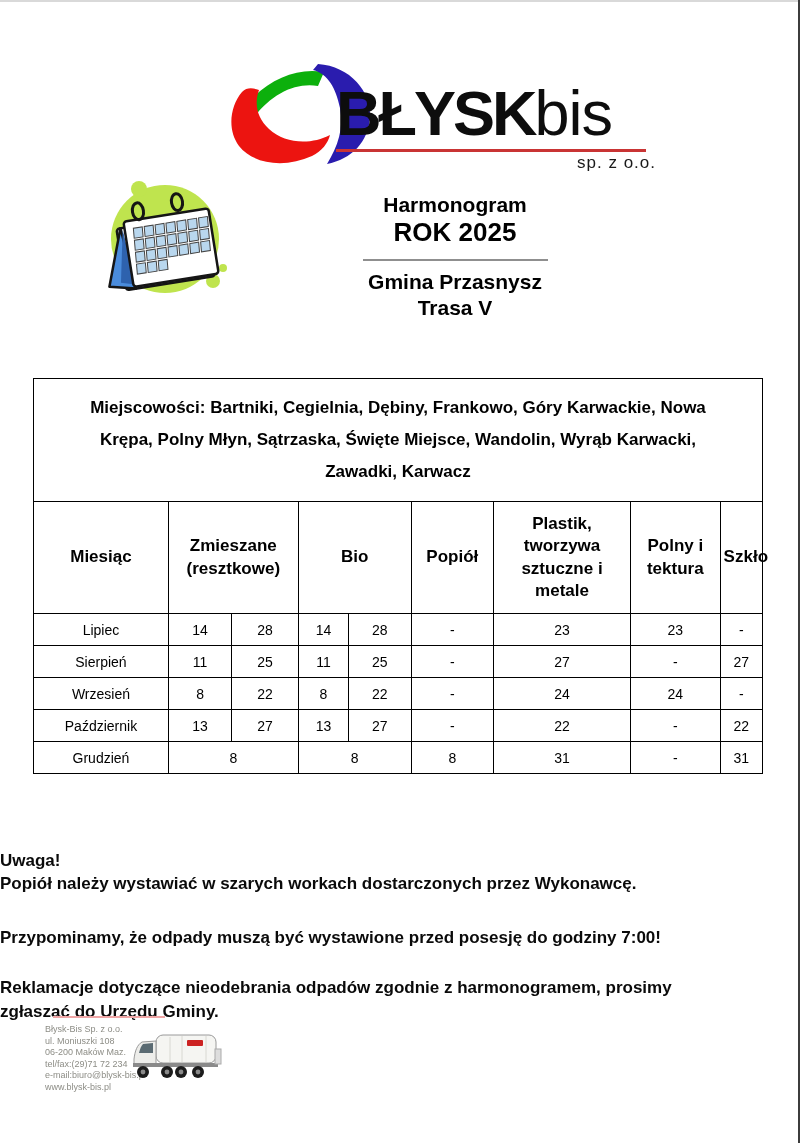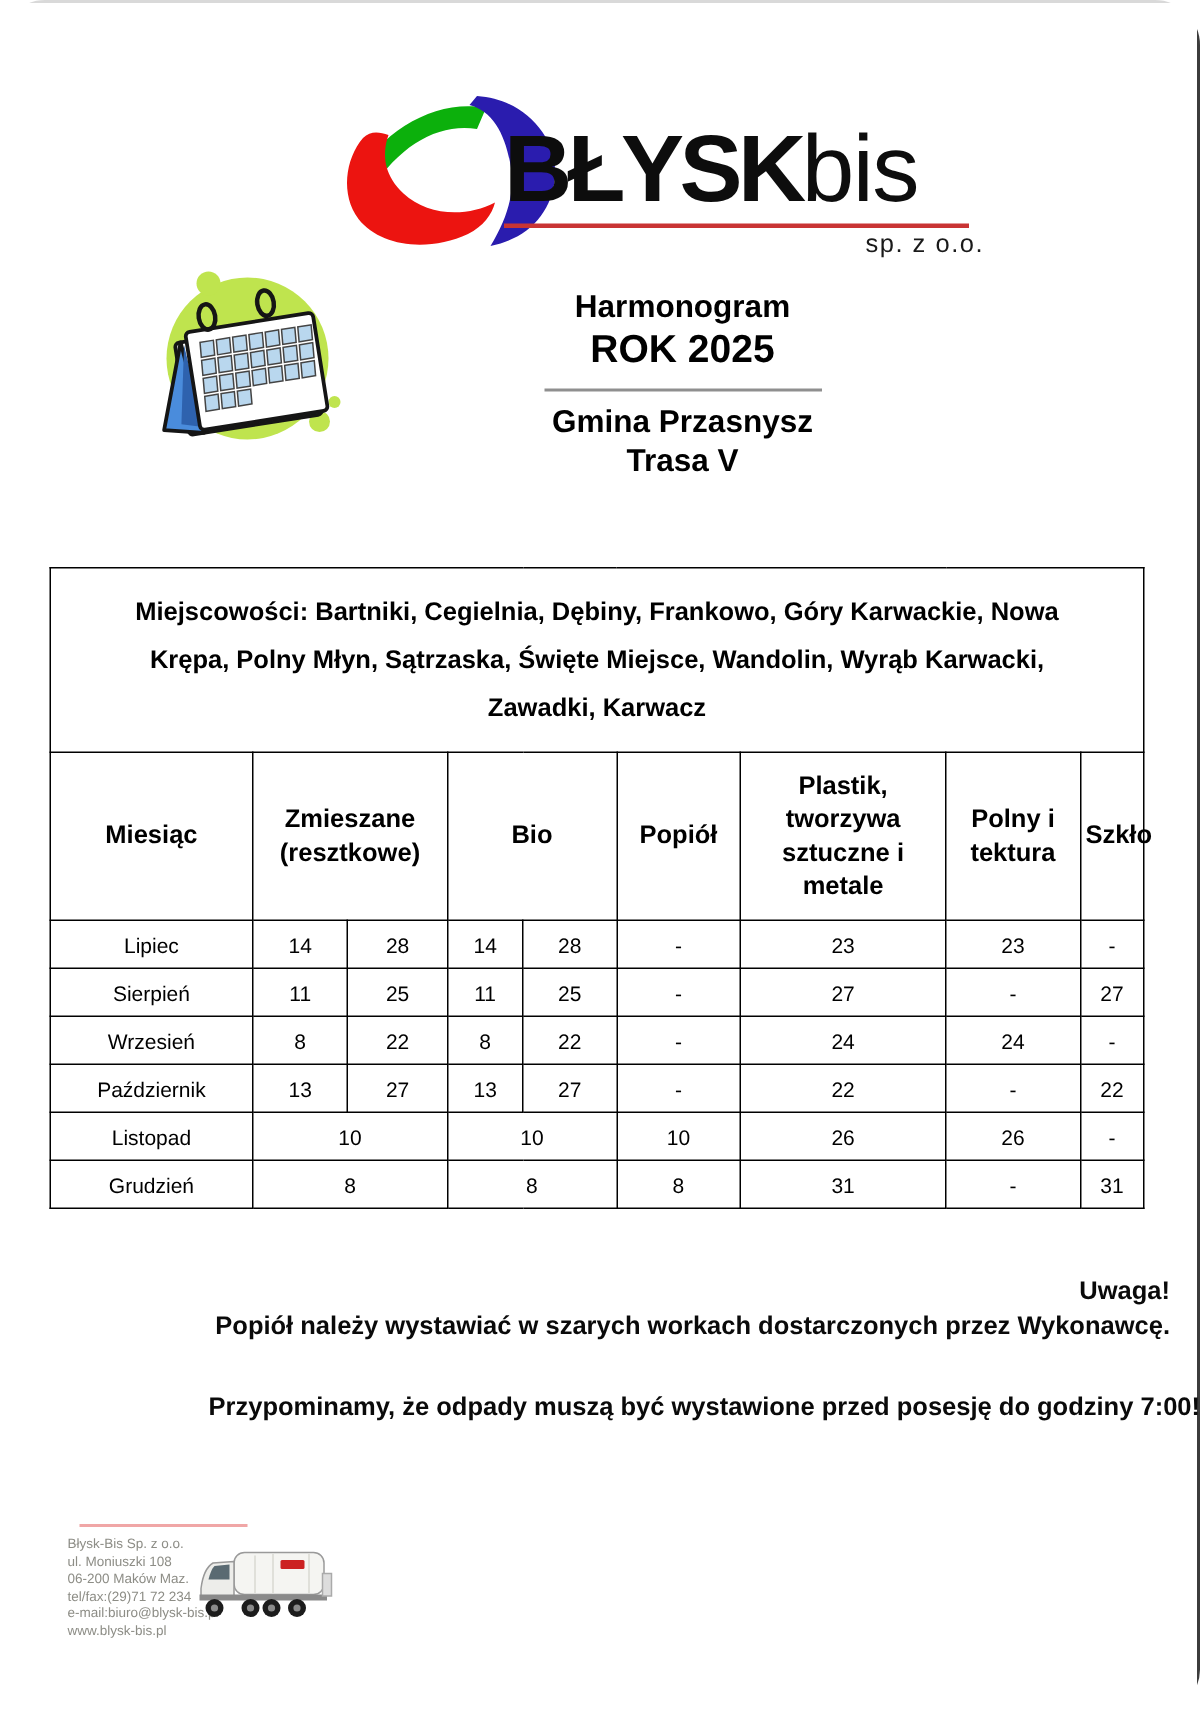--- a/index.html
+++ b/index.html
@@ -1,18 +1,18 @@
 <!DOCTYPE html>
 <html><head>
 <meta charset="utf-8">
 <style>
   html,body { margin:0; padding:0; background:#fff; }
   #page {
     position:relative; width:800px; height:1143px; background:#ffffff;
-    font-family:"Liberation Sans", sans-serif; color:#000; overflow:hidden;border-radius:30px;
+    font-family:"Liberation Sans", sans-serif; color:#000; overflow:hidden;
   }
   .top-edge { position:absolute; top:0; left:0; width:100%; height:2px; background:#d9d9d9; }
   .right-edge { position:absolute; top:0; right:0; width:2px; height:100%; background:#3c3c3c; }
 
   
   .logo-block { position:absolute; left:222px; top:52px; width:430px; height:120px; }
   .logo-swirl { position:absolute; left:0; top:2px; }
   .brand { position:absolute; left:114px; top:30px; font-size:63px; font-weight:bold;
            letter-spacing:-3px; line-height:1; white-space:nowrap; color:#0d0d0d; }
   .brand .suffix { font-weight:normal; letter-spacing:-1px; }
@@ -34,21 +34,21 @@
 
   
   table.schedule { position:absolute; left:33px; top:378px; width:730px;
                    border-collapse:collapse; table-layout:fixed; }
   table.schedule td, table.schedule th { border:1.6px solid #000; text-align:center; vertical-align:middle; overflow:visible; }
   tr.localities td { height:122px; font-weight:bold; font-size:17px; line-height:32px; padding:0 32px; }
   tr.head th { height:111px; font-size:17px; font-weight:bold; padding:0 3px; line-height:1.32; }
   tbody.sched-body td { height:31px; font-size:14px; font-weight:normal; padding:0; }
 
   
-  .notes { position:absolute; left:0; top:849px; width:704px; text-align:right;
+  .notes { position:absolute; left:0; top:849px; width:704px; text-align:left;
            font-weight:bold; font-size:17px; color:#0a0a0a; }
   .note { margin:0 auto; line-height:23px; }
   .note-1 { width:780px; }
   .note-1 .one-line { white-space:nowrap; }
   .note-2 { width:800px; margin-top:31px; white-space:nowrap; }
   .note-3 { width:720px; margin-top:27px; line-height:24px; }
 
   
   .contact { position:absolute; left:45px; top:1016px; width:210px;
              font-size:9px; color:#8d8d86; line-height:11.5px; }
@@ -187,46 +187,38 @@
           <td>13</td>
           <td>27</td>
           <td>13</td>
           <td>27</td>
           <td>-</td>
           <td>22</td>
           <td>-</td>
           <td>22</td>
         </tr>
         <tr>
-          <td>Listopad</td>
-          <td colspan="2">10</td>
-          <td colspan="2">10</td>
-          <td>10</td>
-          <td>26</td>
-          <td>26</td>
-          <td>-</td>
-        </tr>
-        <tr>
           <td>Grudzień</td>
           <td colspan="2">8</td>
           <td colspan="2">8</td>
           <td>8</td>
           <td>31</td>
           <td>-</td>
           <td>31</td>
         </tr>
       </tbody>
   </table>
 
   <div class="notes">
     <div class="note note-1">
       <div>Uwaga!</div>
       <div class="one-line">Popiół należy wystawiać w szarych workach dostarczonych przez Wykonawcę.</div>
     </div>
     <div class="note note-2">Przypominamy, że odpady muszą być wystawione przed posesję do godziny 7:00!</div>
+    <div class="note note-3">Reklamacje dotyczące nieodebrania odpadów zgodnie z harmonogramem, prosimy zgłaszać do Urzędu Gminy.</div>
   </div>
 
   <div class="contact">
     <div class="contact-line"></div>
     <div>Błysk-Bis Sp. z o.o.</div>
     <div>ul. Moniuszki 108</div>
     <div>06-200 Maków Maz.</div>
     <div>tel/fax:(29)71 72 234</div>
     <div>e-mail:biuro@blysk-bis.pl</div>
     <div>www.blysk-bis.pl</div>

